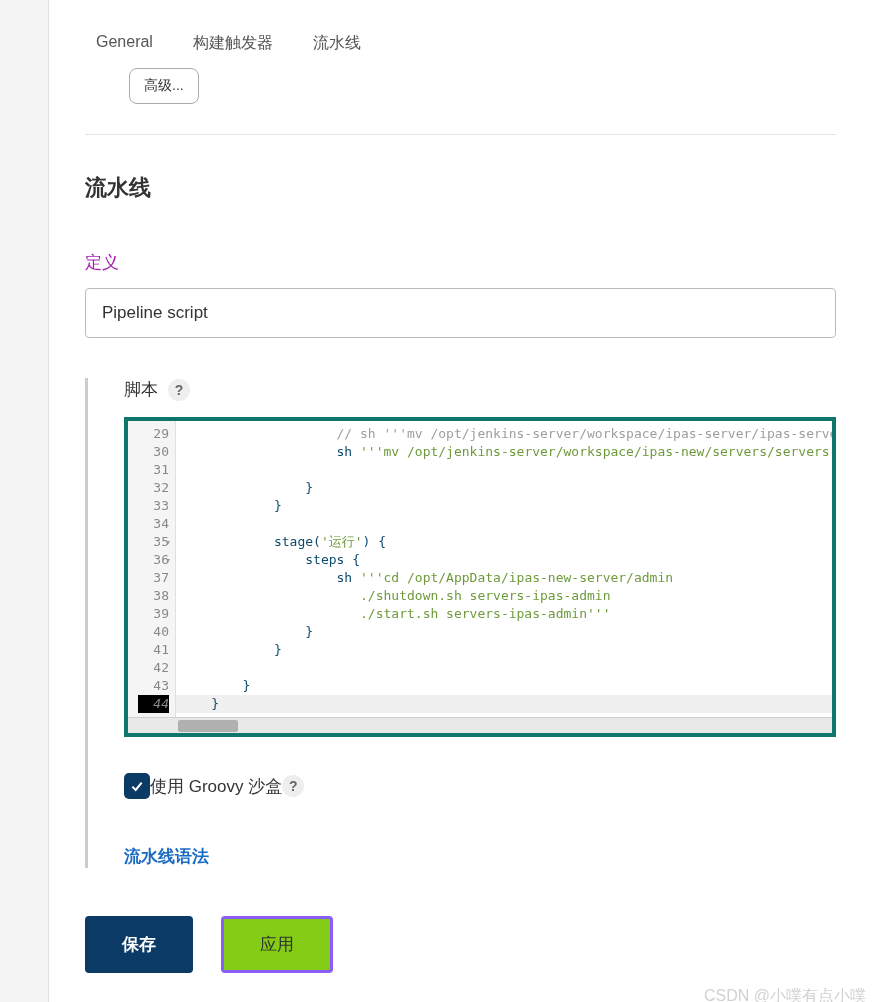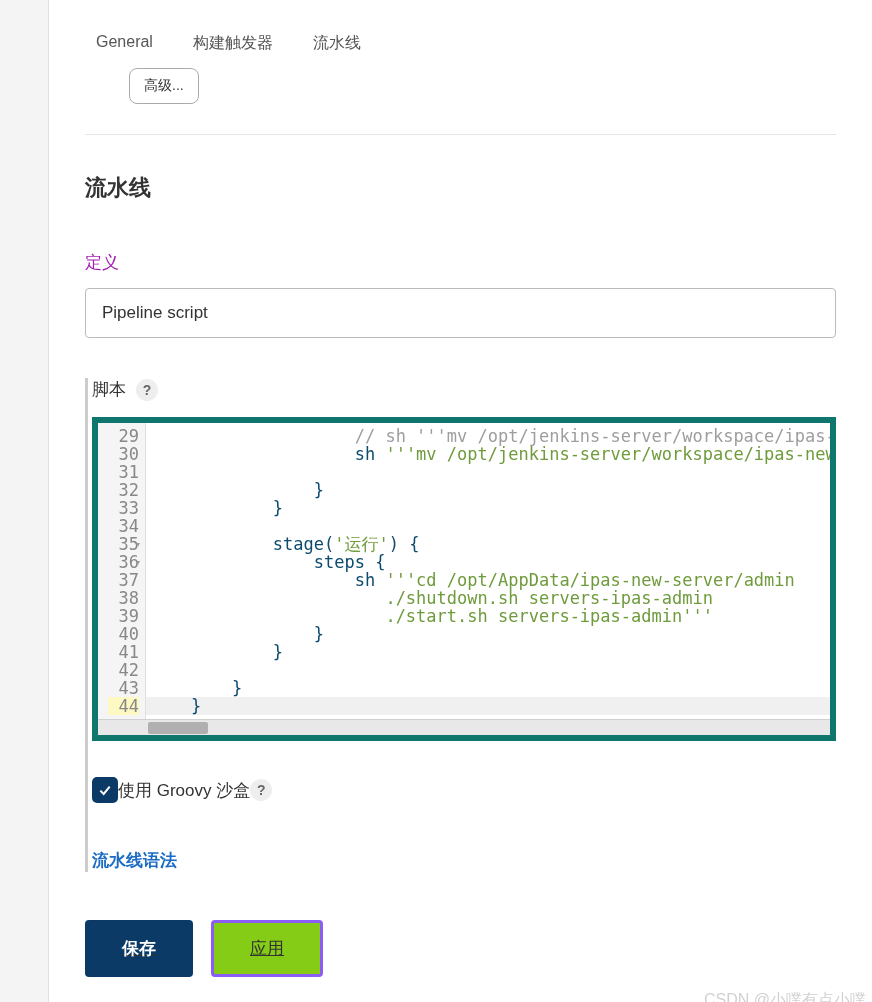--- a/index.html
+++ b/index.html
@@ -60,21 +60,21 @@
   border-radius: 4px;
   padding: 14px 16px;
   font-size: 17px;
   color: #333;
   background: #fff;
   cursor: pointer;
   margin-bottom: 40px;
 }
 .script-block {
   border-left: 3px solid #ccc;
-  padding-left: 4px;
+  padding-left: 36px;
   margin-bottom: 40px;
 }
 .script-header {
   display: flex;
   align-items: center;
   gap: 10px;
   margin-bottom: 16px;
 }
 .script-label { font-size: 17px; }
 .help-icon {
@@ -83,24 +83,24 @@
   justify-content: center;
   width: 22px; height: 22px;
   border-radius: 50%;
   background: #eee;
   color: #666;
   font-size: 14px;
   font-weight: 600;
   cursor: pointer;
 }
 .editor {
-  border: 6px solid #0f766e;
+  border: 4px solid #0f766e;
   background: #fff;
   font-family: Consolas, Monaco, monospace;
-  font-size: 17px;
+  font-size: 13px;
   position: relative;
   overflow: hidden;
 }
 .editor-body { display: flex; }
 .gutter {
   background: #f5f5f5;
   border-right: 1px solid #e0e0e0;
   padding: 4px 6px 4px 10px;
   text-align: right;
   color: #888;
@@ -108,21 +108,21 @@
   min-width: 48px;
 }
 .gutter .ln { line-height: 18px; height: 18px; position: relative; }
 .gutter .fold::after {
   content: "▾";
   position: absolute;
   right: -2px;
   font-size: 9px;
   color: #999;
 }
-.gutter .ln.current { background: #fef9c3; }
+.gutter .ln.current { background: #000000; font-style: italic; }
 .code {
   padding: 4px 0;
   white-space: pre;
   line-height: 18px;
   flex: 1;
   overflow: hidden;
 }
 .code .row { height: 18px; padding-left: 4px; }
 .code .row.current { background: #f0f0f0; }
 .tok-comment { color: #9e9e9e; }
@@ -155,24 +155,23 @@
   align-items: center;
   justify-content: center;
   cursor: pointer;
 }
 .checkbox svg { width: 16px; height: 16px; stroke: #fff; stroke-width: 3; fill: none; }
 .checkbox-label { font-size: 17px; }
 .link-row { margin-top: 46px; }
 .pipeline-link { color: #1a6bc4; font-size: 17px; font-weight: 600; cursor: pointer; }
 .button-row {
   display: flex;
-  gap: 18px;
+  gap: 28px;
   margin-top: 48px;
   padding-bottom: 20px;
-  text-decoration: underline;
 }
 .btn {
   padding: 14px 36px;
   font-size: 17px;
   border-radius: 4px;
   cursor: pointer;
   border: 1px solid transparent;
 }
 .btn-primary { background: #0b3a66; color: #fff; font-weight: 600; }
 .btn-secondary { background: #84cc16; color: #333; border: 3px solid #8b5cf6; }

